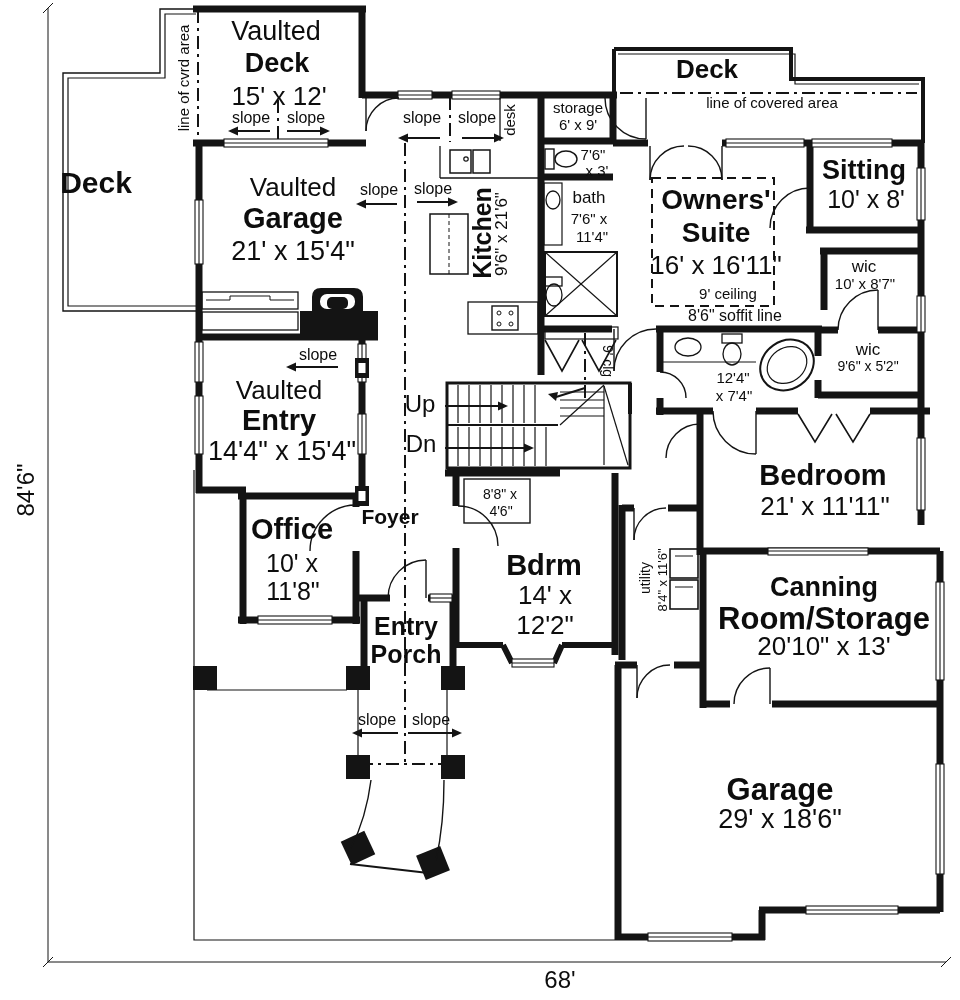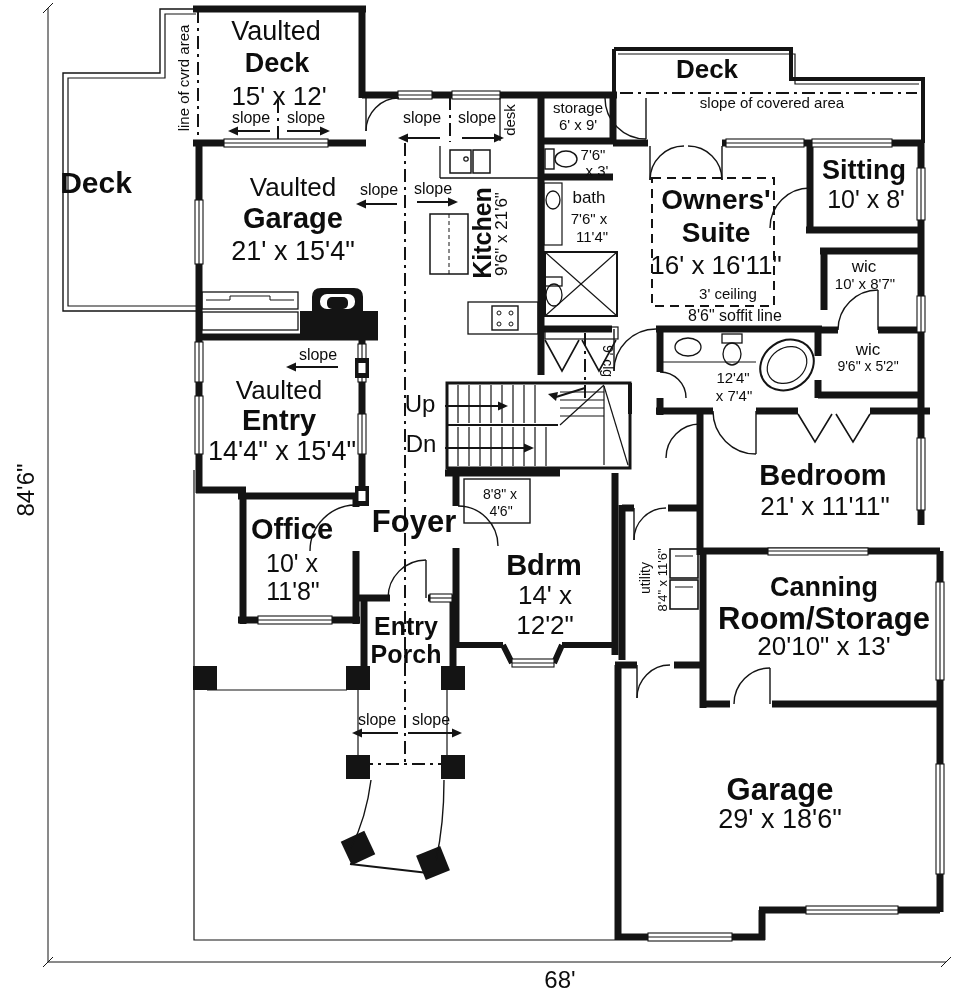--- a/index.html
+++ b/index.html
@@ -360,21 +360,21 @@
     </g>
   </g>
 </svg>
 
 <span class="lbl" style="left:276px;top:18px;font-size:27px">Vaulted</span>
 <span class="lbl b" style="left:277px;top:50px;font-size:27px">Deck</span>
 <span class="lbl" style="left:279px;top:83px;font-size:26px">15' x 12'</span>
 
 <span class="lbl b" style="left:96px;top:168px;font-size:30px">Deck</span>
 <span class="lbl b" style="left:707px;top:56px;font-size:26px">Deck</span>
-<span class="lbl" style="left:772px;top:95px;font-size:15px">slope of covered area</span>
+<span class="lbl" style="left:772px;top:95px;font-size:15px">line of covered area</span>
 
 <span class="lbl" style="left:578px;top:100px;font-size:15px">storage</span>
 <span class="lbl" style="left:578px;top:117px;font-size:15px">6' x 9'</span>
 <span class="lbl" style="left:593px;top:147px;font-size:15px">7'6"</span>
 <span class="lbl" style="left:597px;top:163px;font-size:15px">x 3'</span>
 <span class="lbl" style="left:589px;top:189px;font-size:17px">bath</span>
 <span class="lbl" style="left:589px;top:211px;font-size:15px">7'6" x</span>
 <span class="lbl" style="left:592px;top:229px;font-size:15px">11'4"</span>
 
 <span class="lbl" style="left:293px;top:174px;font-size:26px">Vaulted</span>
@@ -382,21 +382,21 @@
 <span class="lbl" style="left:293px;top:238px;font-size:27px">21' x 15'4"</span>
 
 <span class="lbl b rccw" style="left:482px;top:233px;font-size:25px">Kitchen</span>
 <span class="lbl rccw" style="left:501px;top:234px;font-size:17px">9'6" x 21'6"</span>
 <span class="lbl rccw" style="left:509px;top:120px;font-size:15px">desk</span>
 <span class="lbl rccw" style="left:183px;top:78px;font-size:15px">line of cvrd area</span>
 
 <span class="lbl b" style="left:716px;top:186px;font-size:28px">Owners'</span>
 <span class="lbl b" style="left:716px;top:219px;font-size:28px">Suite</span>
 <span class="lbl" style="left:716px;top:252px;font-size:26px">16' x 16'11"</span>
-<span class="lbl" style="left:728px;top:286px;font-size:15px">3' ceiling</span>
+<span class="lbl" style="left:728px;top:286px;font-size:15px">9' ceiling</span>
 <span class="lbl" style="left:735px;top:308px;font-size:16px">8'6" soffit line</span>
 
 <span class="lbl b" style="left:864px;top:157px;font-size:27px">Sitting</span>
 <span class="lbl" style="left:866px;top:187px;font-size:25px">10' x 8'</span>
 
 <span class="lbl" style="left:864px;top:258px;font-size:17px">wic</span>
 <span class="lbl" style="left:865px;top:276px;font-size:15px">10' x 8'7"</span>
 <span class="lbl" style="left:868px;top:341px;font-size:17px">wic</span>
 <span class="lbl" style="left:868px;top:359px;font-size:14px">9'6" x 5'2"</span>
 
@@ -405,21 +405,21 @@
 <span class="lbl rcw" style="left:608px;top:361px;font-size:14px">9' clg</span>
 
 <span class="lbl" style="left:279px;top:377px;font-size:26px">Vaulted</span>
 <span class="lbl b" style="left:279px;top:406px;font-size:29px">Entry</span>
 <span class="lbl" style="left:282px;top:438px;font-size:27px">14'4" x 15'4"</span>
 
 <span class="lbl" style="left:420px;top:392px;font-size:24px">Up</span>
 <span class="lbl" style="left:421px;top:432px;font-size:24px">Dn</span>
 <span class="lbl" style="left:500px;top:487px;font-size:14px">8'8" x</span>
 <span class="lbl" style="left:501px;top:504px;font-size:14px">4'6"</span>
-<span class="lbl b" style="left:414px;top:506px;font-size:31px">Foyer</span>
+<span class="lbl b" style="left:390px;top:506px;font-size:21px">Foyer</span>
 
 <span class="lbl b" style="left:292px;top:515px;font-size:29px">Office</span>
 <span class="lbl" style="left:292px;top:551px;font-size:25px">10' x</span>
 <span class="lbl" style="left:293px;top:579px;font-size:25px">11'8"</span>
 
 <span class="lbl b" style="left:406px;top:614px;font-size:25px">Entry</span>
 <span class="lbl b" style="left:406px;top:642px;font-size:25px">Porch</span>
 
 <span class="lbl b" style="left:544px;top:551px;font-size:29px">Bdrm</span>
 <span class="lbl" style="left:545px;top:582px;font-size:26px">14' x</span>

